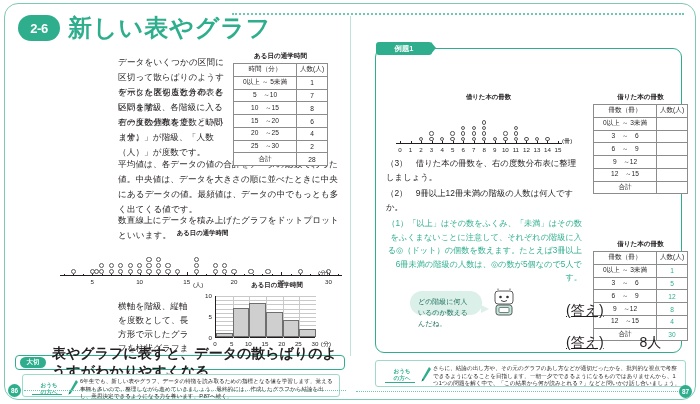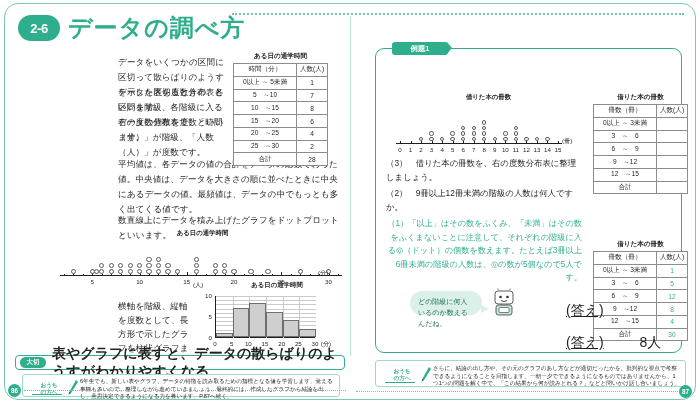--- a/index.html
+++ b/index.html
@@ -135,21 +135,21 @@
     display:flex;align-items:center;justify-content:center;
   }
   .foot-rule{position:absolute;height:0;border-top:1.4px dotted #6ec7b0;}
 
   
   .expanel{
     position:absolute;box-sizing:border-box;
     border:1.1px solid #2fae8e;border-radius:9px;background:#fff;
   }
   .ex-badge{
-    position:absolute;left:16px;top:-0px;width:56px;height:13px;border-radius:3px;
+    position:absolute;left:0;top:-0px;width:56px;height:13px;border-radius:3px;
     background:#2fae8e;color:#fff;font-size:7.4px;font-weight:bold;
     display:flex;align-items:center;justify-content:center;
   }
   .ex-badge:after{
     content:"";position:absolute;right:-4px;top:0;width:0;height:0;
     border-top:6.5px solid transparent;border-bottom:6.5px solid transparent;
     border-left:5px solid #2fae8e;
   }
   .q-txt{position:absolute;font-size:8.4px;line-height:14px;color:#231f20;}
   .q-txt p{margin:0;}
@@ -175,21 +175,21 @@
 </style>
 </head>
 <body>
 
 <div class="page">
   <div class="frame"></div>
   <div class="gutter"></div>
 
   <div class="hdr">
     <div class="hdr-badge">2-6</div>
-    <div class="hdr-title">データの調べ方</div>
+    <div class="hdr-title">新しい表やグラフ</div>
   </div>
   <div class="hdr-rule"></div>
 
   <div class="body-txt" style="left:118px;top:55px;width:112px;">
     <p>データをいくつかの区間に区切って散らばりのようすを示した表を度数分布表といいます。</p>
   </div>
   <div class="body-txt" style="left:118px;top:85px;width:112px;">
     <p>データを区切るときの、各区間を階級、各階級に入るデータの個数を度数といいます。</p>
   </div>
   <div class="body-txt" style="left:118px;top:115px;width:112px;">

